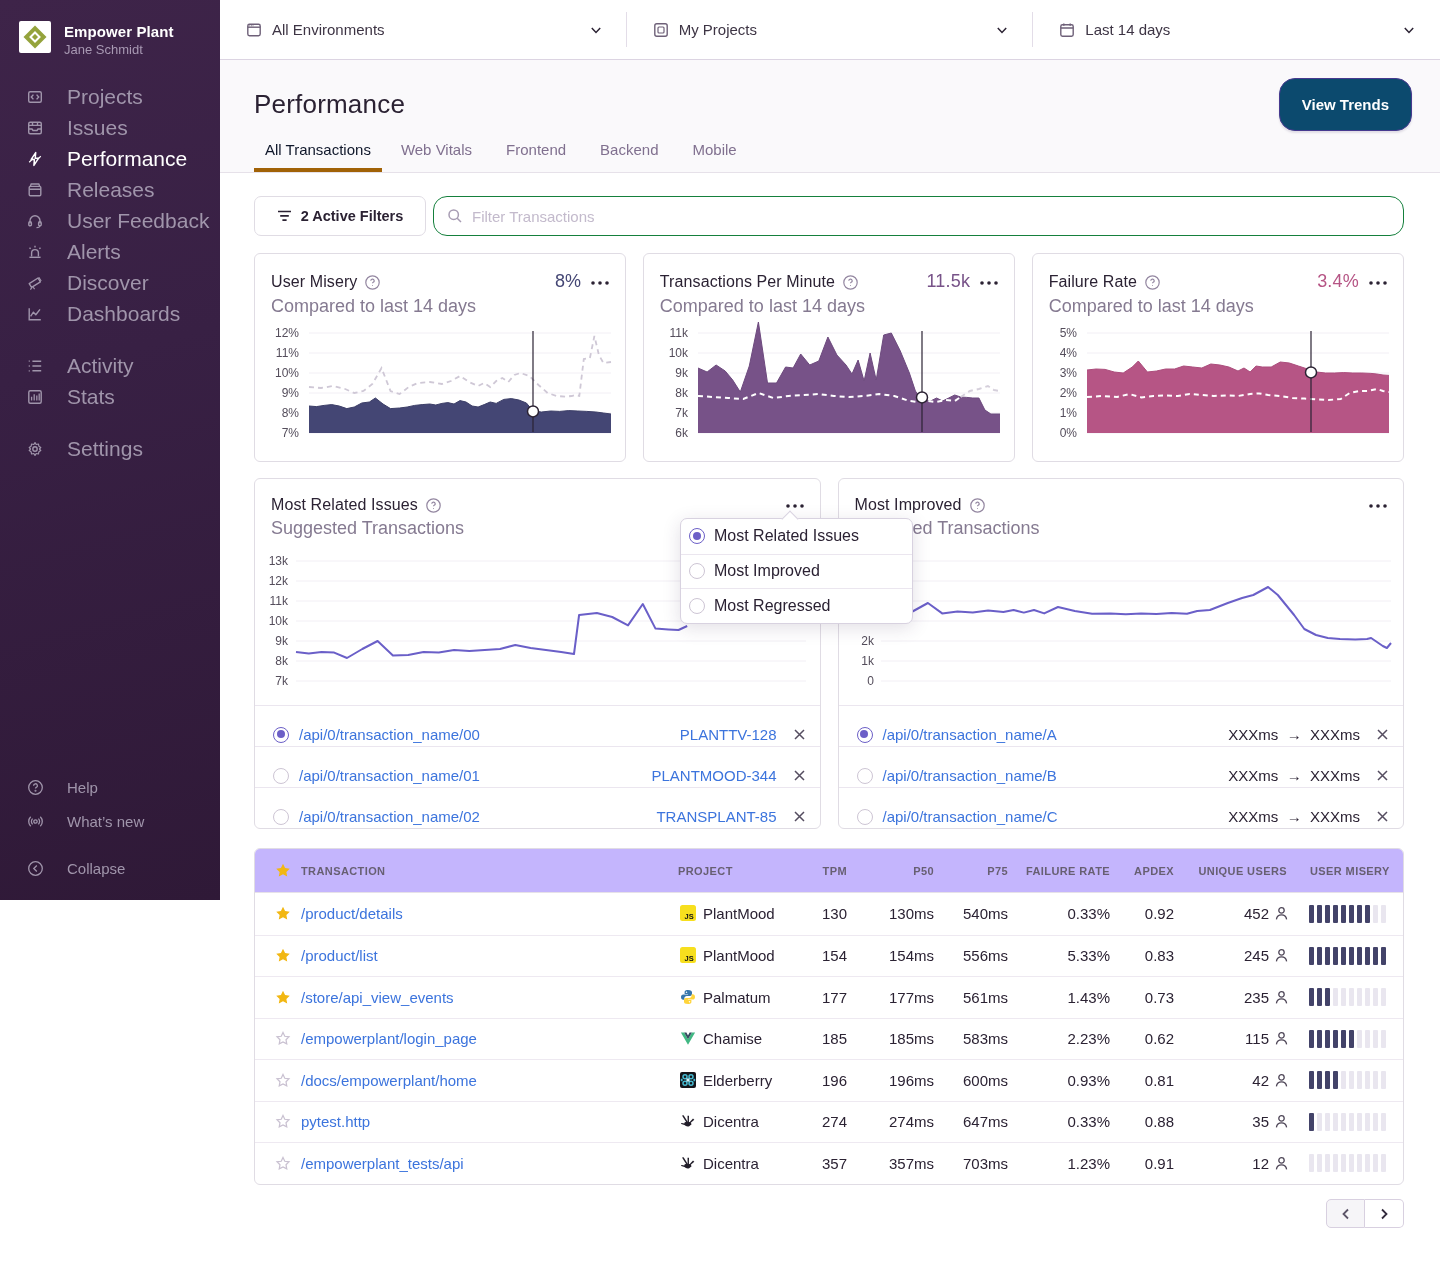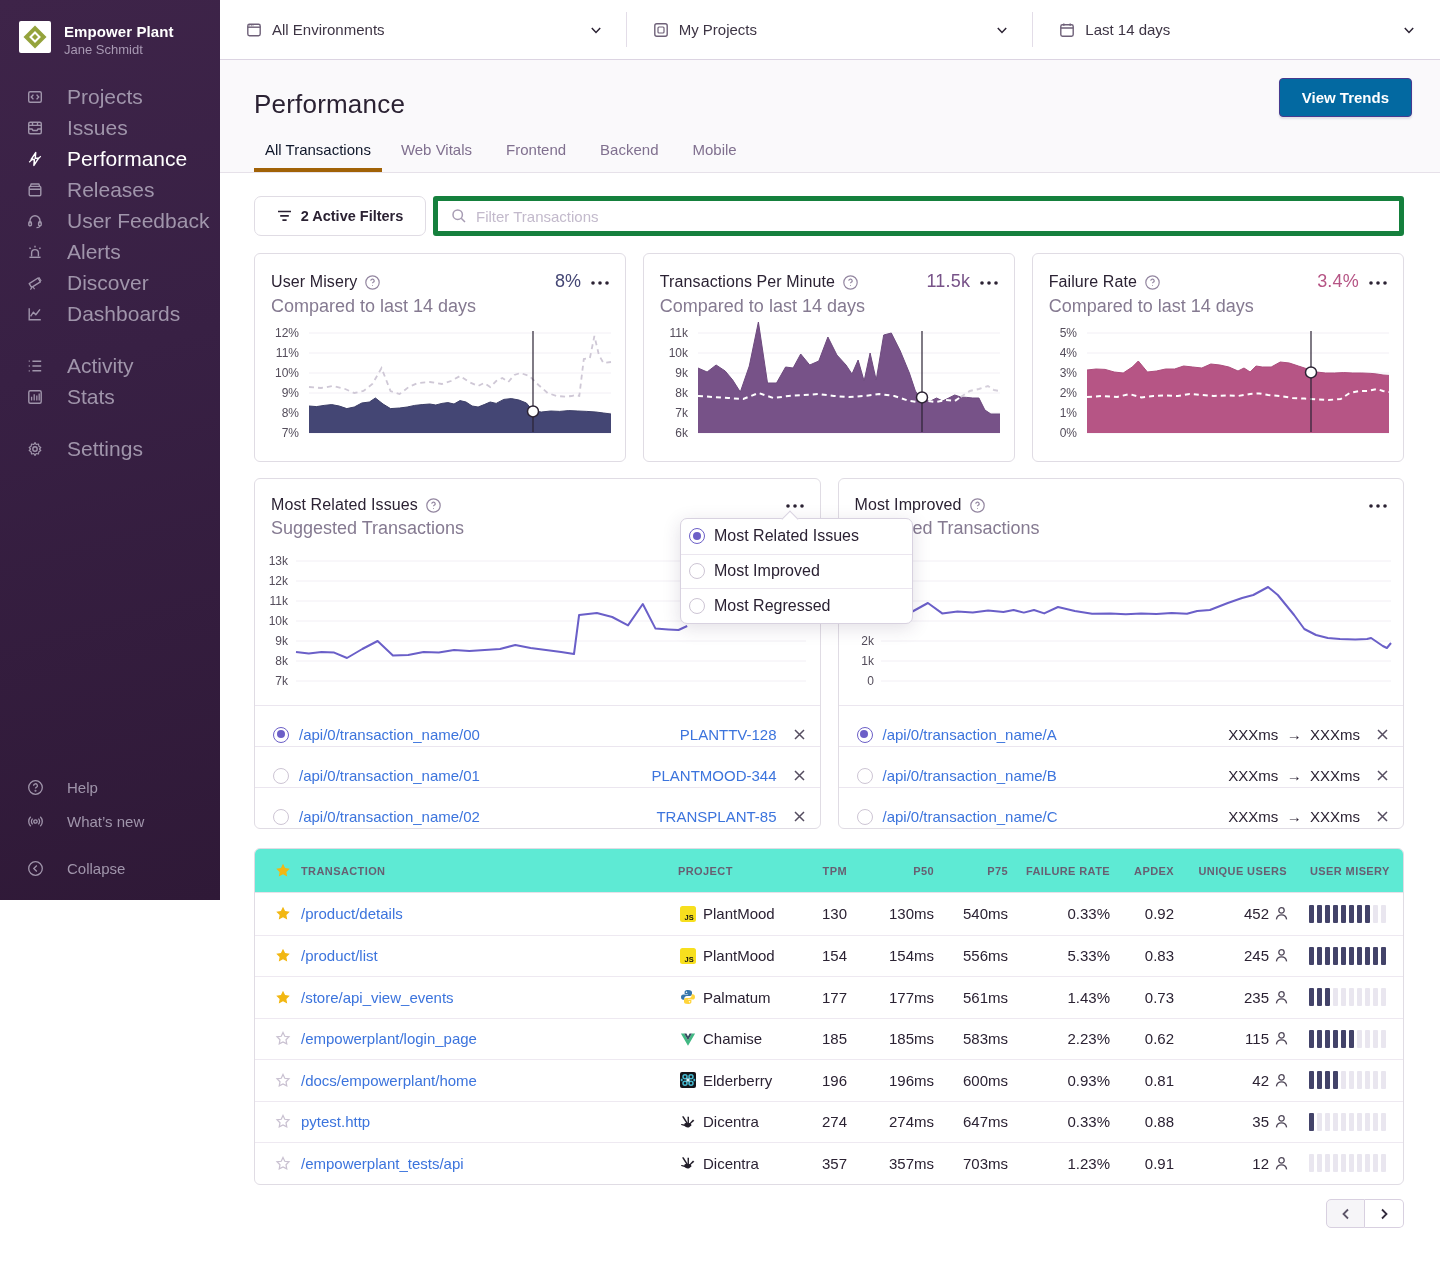--- a/index.html
+++ b/index.html
@@ -21,29 +21,29 @@
 .bitem svg{width:17px;height:17px;margin-right:23px;flex:none}
 
 .topbar{position:absolute;left:220px;top:0;width:1220px;height:60px;display:flex;background:#fff;border-bottom:1px solid #dcd4e2}
 .tcell{width:406.67px;height:59px;display:flex;align-items:center;padding:0 24px 0 26px;font-size:15px;color:#3d3444;position:relative}
 .tcell.b:after{content:"";position:absolute;right:0;top:12px;height:35px;width:1px;background:#e3dde8}
 .tcell svg.ic{width:16px;height:16px;margin-right:10px;flex:none}
 .tcell svg.ch{margin-left:auto;flex:none}
 
 .headwrap{position:absolute;left:220px;top:60px;width:1220px;height:113px;border-bottom:1px solid #e6e1e9;padding:28px 28px 0 34px;background:#faf9fb}
 h1{font-size:26px;font-weight:500;color:#2b2233;line-height:32px;letter-spacing:.2px}
-.viewtrends{position:absolute;right:28px;top:18px;height:39px;padding:0 22px;background:#0369a1;color:#fff;font-size:15px;font-weight:bold;border-radius:4px;display:flex;align-items:center;border:1px solid #473a8f;box-shadow:0 2px 2px rgba(50,35,80,.12)}
+.viewtrends{position:absolute;right:28px;top:18px;height:53px;padding:0 22px;background:#0c4a6e;color:#fff;font-size:15px;font-weight:bold;border-radius:16px;display:flex;align-items:center;border:1px solid #473a8f;box-shadow:0 2px 2px rgba(50,35,80,.12)}
 .tabs{display:flex;margin-top:20px;font-size:15px;color:#80708f}
 .tab{padding:0 0 7px 0;margin-right:34px;line-height:20px}
 .tab.active{color:#0f172a;border-bottom:4px solid #a16207;padding-left:11px;padding-right:11px;margin-right:19px;padding-bottom:8px}
 
 .frow{position:absolute;left:254px;top:196px;width:1150px;height:40px;display:flex}
 .fbtn{width:172px;border:1px solid #e0dce4;border-radius:7px;display:flex;align-items:center;justify-content:center;font-weight:bold;font-size:14.5px;color:#2b2233;background:#fff;flex:none}
 .fbtn svg{margin-right:9px}
-.fsearch{flex:1;margin-left:7px;border:5px solid #15803d;border-radius:3px;display:flex;align-items:center;padding:0 13px;color:#c3bacc;font-size:15px;background:#fff}
+.fsearch{flex:1;margin-left:7px;border:1px solid #15803d;border-radius:14px;display:flex;align-items:center;padding:0 13px;color:#c3bacc;font-size:15px;background:#fff}
 .fsearch svg{margin-right:9px;flex:none}
 
 .row1{position:absolute;left:254px;top:253px;width:1150px;height:209px;display:flex;gap:16.5px}
 .row2{position:absolute;left:254px;top:478px;width:1150px;height:351px;display:flex;gap:17px}
 .card{flex:1;background:#fff;border:1px solid #e0dce4;border-radius:6px;position:relative}
 .chead{display:flex;align-items:center;padding:17px 16px 0 16px}
 .ct{font-size:16px;color:#2b2233;letter-spacing:.1px}
 .qm{margin-left:8px;margin-top:1px}
 .cv{margin-left:auto;font-size:18px;font-weight:500;letter-spacing:.2px}
 .dots{margin-left:10px;margin-top:2px}
@@ -61,28 +61,28 @@
 .rad.on:after{content:"";position:absolute;left:2.5px;top:2.5px;width:8px;height:8px;border-radius:50%;background:#6c5fc7}
 
 .dd{position:absolute;left:680px;top:518px;width:233px;background:#fff;border:1px solid #d8d2e0;border-radius:7px;box-shadow:0 4px 18px rgba(60,40,80,.15);z-index:50}
 .ddnotch{position:absolute;top:-6.5px;left:103px;width:12px;height:12px;background:#fff;border-left:1px solid #d8d2e0;border-top:1px solid #d8d2e0;transform:rotate(45deg)}
 .dditem{height:34.6px;display:flex;align-items:center;padding-left:8px;font-size:16px;color:#2b2233}
 .dditem+.dditem{border-top:1px solid #ebe6ef}
 .dditem .rad{margin-right:9px}
 
 .tbl{position:absolute;left:254px;top:848px;width:1150px;border:1px solid #e0dce4;border-radius:6px;background:#fff;overflow:hidden}
 .tgrid{display:grid;grid-template-columns:46px 377px 143px 26px 87px 74px 102px 64px 115px 1fr;align-items:center}
-.thead{height:44px;background:#5eead4;border-bottom:1px solid #e6e1e9;font-size:11px;font-weight:bold;color:#675f72;letter-spacing:.4px}
+.thead{height:44px;background:#c4b5fd;border-bottom:1px solid #e6e1e9;font-size:11px;font-weight:bold;color:#675f72;letter-spacing:.4px}
 .thead .num{color:#675f72}
 .trow{height:41.5px;font-size:15px}
 .trow+.trow{border-top:1px solid #eee9f1}
 .num{text-align:right;color:#2b2233}
 .tlnk{color:#3c74dd}
 .starcell{display:flex;justify-content:flex-end;padding-right:10px}
-.pcell{display:flex;align-items:center;padding-left:2px}
+.pcell{display:flex;align-items:flex-start;padding-left:2px}
 .pcell .pic{width:16px;height:16px;margin-right:7px;flex:none}
 .ucell{display:flex;align-items:center;justify-content:flex-end}
 .ucell svg{margin-left:5px}
 .misery{padding-left:20px;display:flex;align-items:center}
 .misery i{width:5px;height:18px;border-radius:1px;background:#e9e6ef;margin-right:3px}
 .misery i.f{background:#434369}
 
 .pag{position:absolute;top:1199px;right:36px;display:flex}
 .pbtn{width:39px;height:29px;border:1px solid #d8d0e0;background:#fff;display:flex;align-items:center;justify-content:center}
 .pbtn.l{border-radius:5px 0 0 5px;background:#f6f5f8}

